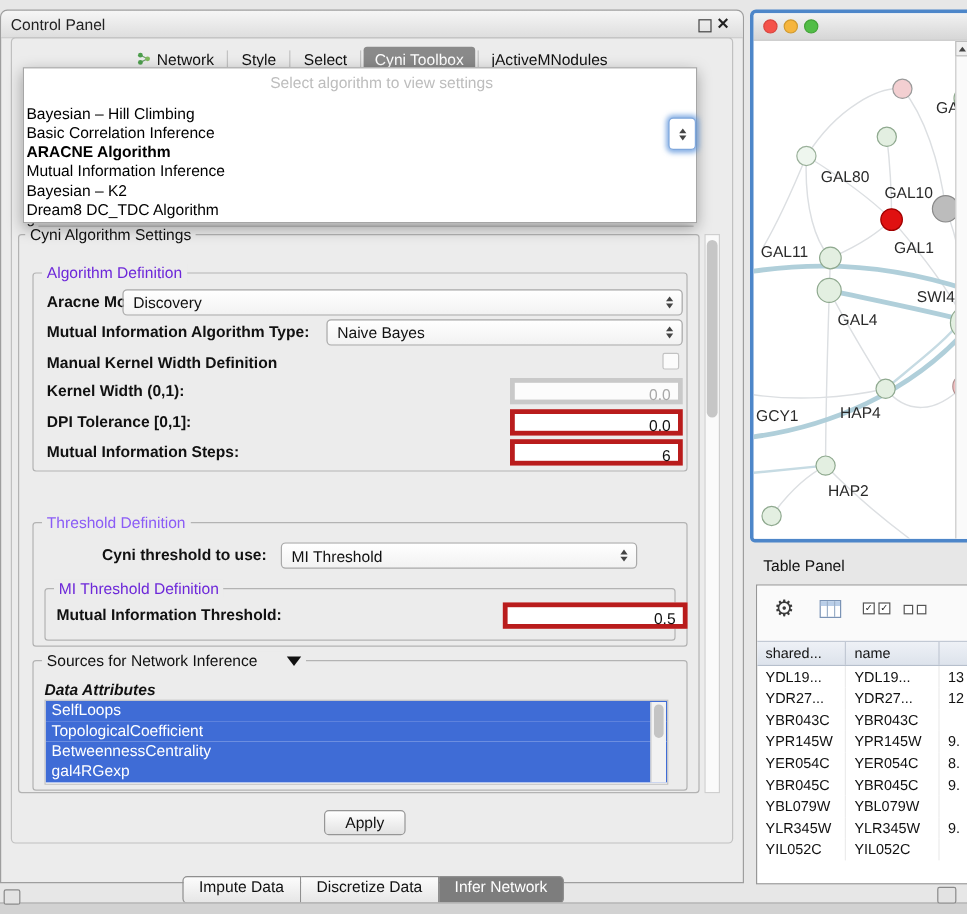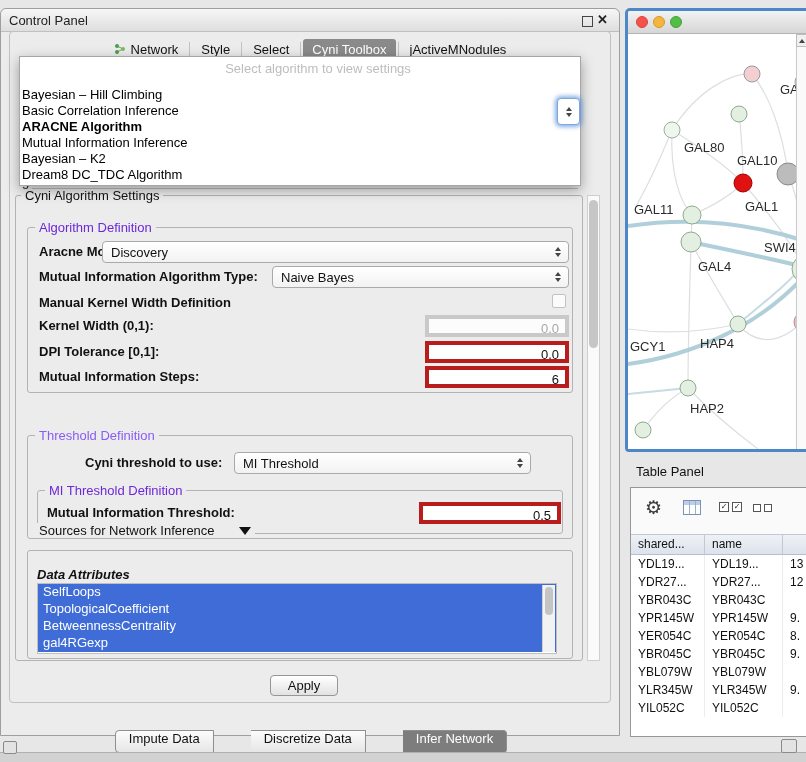--- a/index.html
+++ b/index.html
@@ -249,42 +249,42 @@
       <span class="stepper">
           <span class="tri-up"></span>
           <span class="tri-down"></span>
         </span>
     </div>
 
     <div class="grp" style="left:36px;top:481px;width:526px;height:44px;"></div>
     <div class="grp-legend legend-blue" style="left:44px;top:474px;">MI Threshold Definition</div>
 
     <div class="flabel" style="left:46px;top:493px;">Mutual Information Threshold:</div>
-    <div class="tin" style="left:418px;top:493px;width:142px;">0.5</div>
+    <div class="tin" style="left:418px;top:493px;width:154px;">0.5</div>
 
     <div class="grp" style="left:26px;top:541px;width:546px;height:109px;"></div>
-    <div class="grp-legend" style="left:34px;top:514px;gap:24px;">
+    <div class="grp-legend" style="left:34px;top:534px;gap:24px;">
       <span>Sources for Network Inference</span>
         <span class="tri-dn-big"></span>
     </div>
     <div class="flabel" style="left:36px;top:555px;font-style:italic;">Data Attributes</div>
 
     <div id="attr-list" style="top:574px;">
       <div class="attr-item">SelfLoops</div>
       <div class="attr-item">TopologicalCoefficient</div>
       <div class="attr-item">BetweennessCentrality</div>
       <div class="attr-item">gal4RGexp</div>
       <div id="attr-scroll">
         <div id="attr-thumb"></div>
       </div>
     </div>
 
     <div class="btn" style="left:269px;top:666px;width:68px;height:21px;">Apply</div>
 
-    <div id="bottom-tabs" style="top:721px;gap:37px;">
+    <div id="bottom-tabs" style="top:721px;">
       <span class="seg-item">Impute Data</span>
       <span class="seg-item">Discretize Data</span>
       <span class="seg-item active">Infer Network</span>
     </div>
   </div>
 
   <div id="net-window">
     <div id="net-titlebar">
       <span class="tl red"></span>
       <span class="tl yellow"></span>

